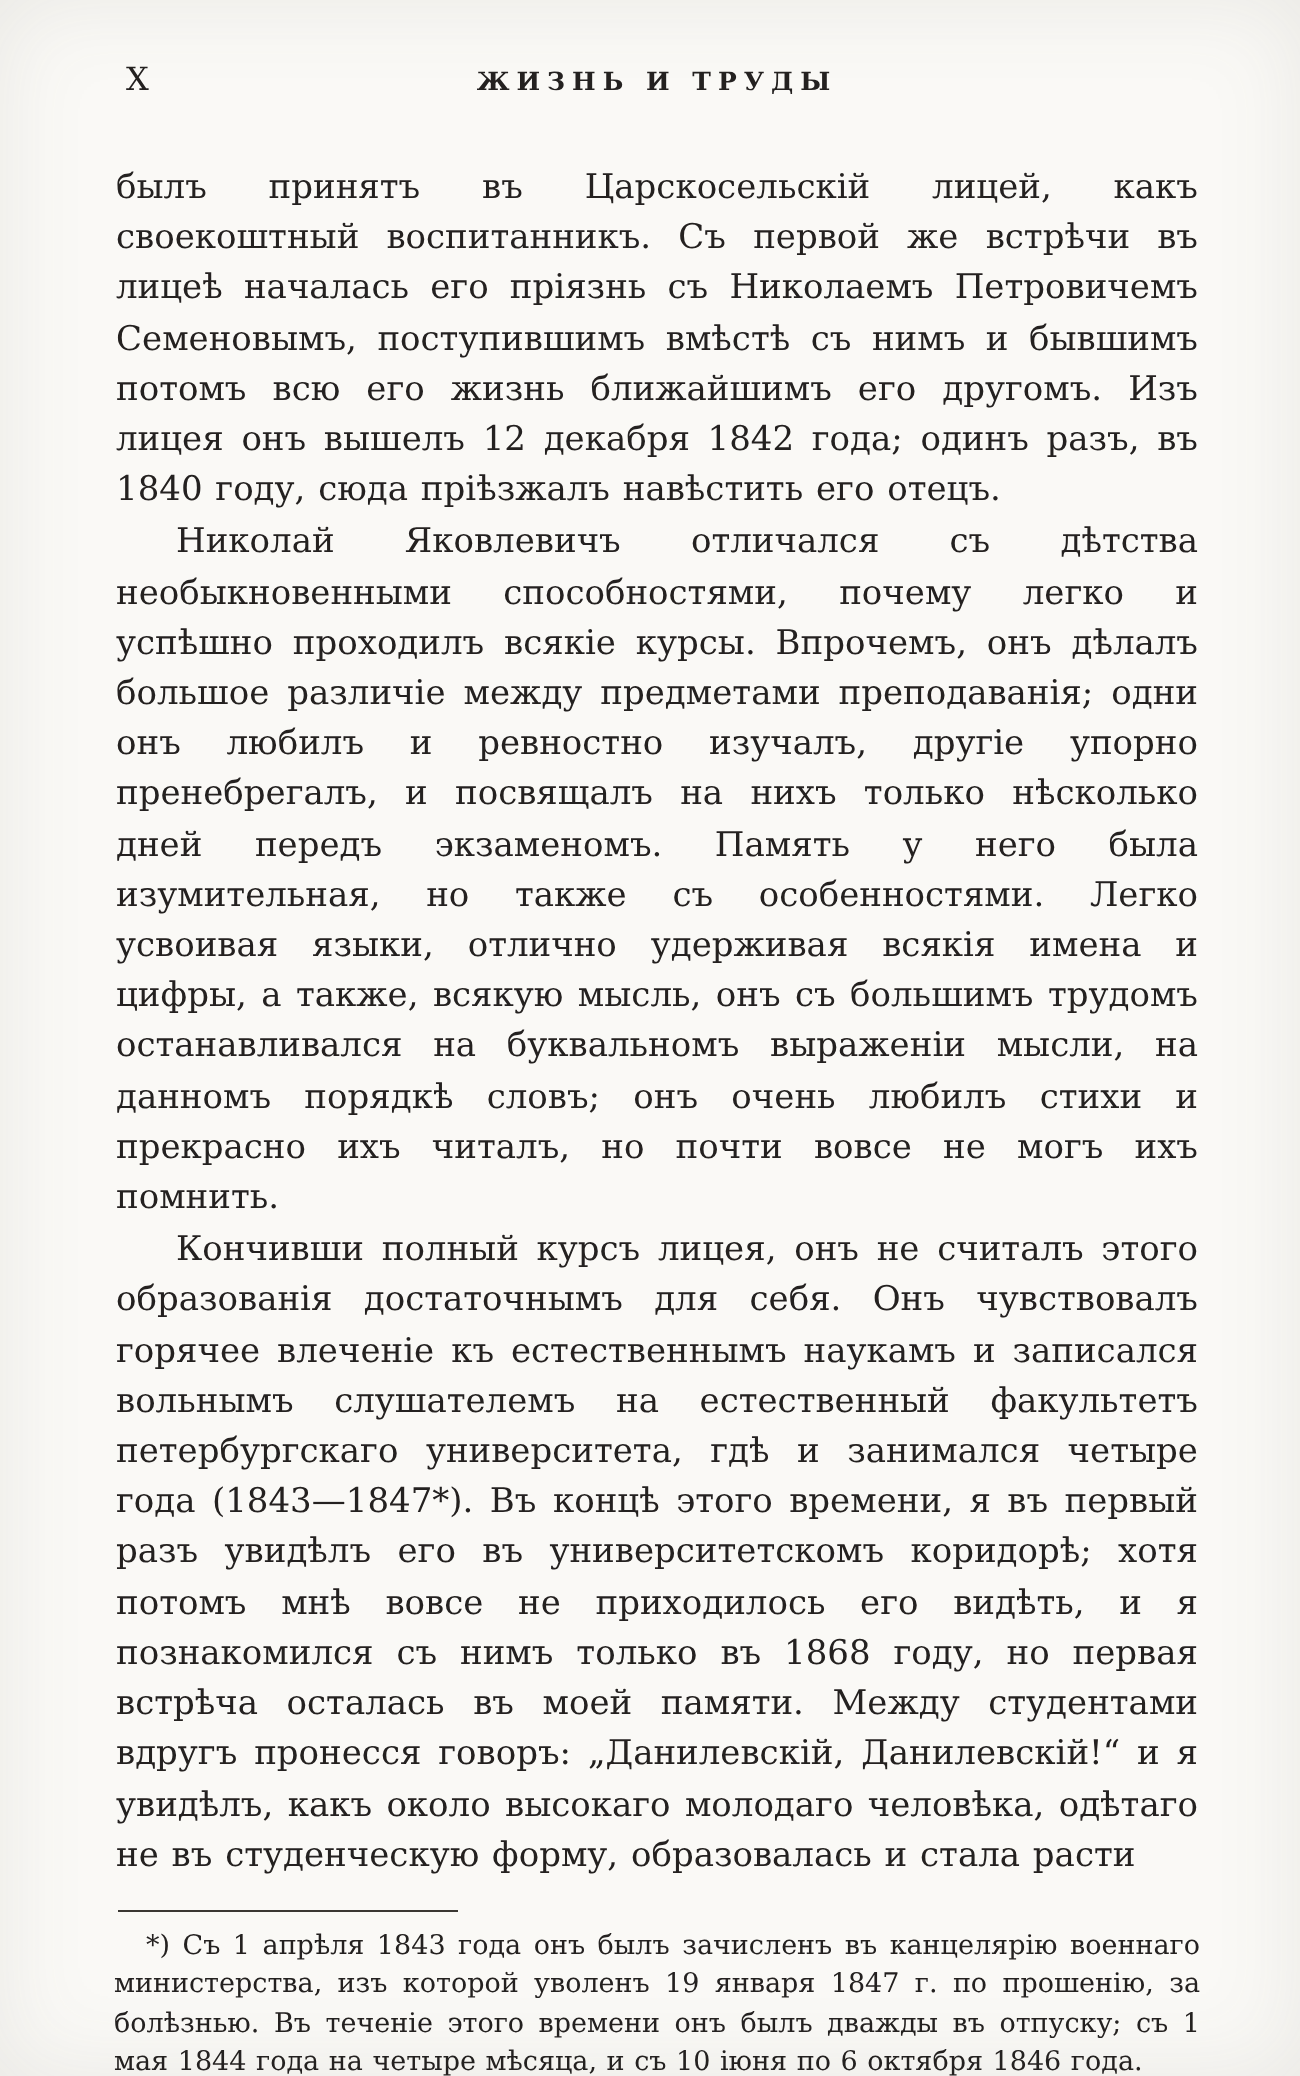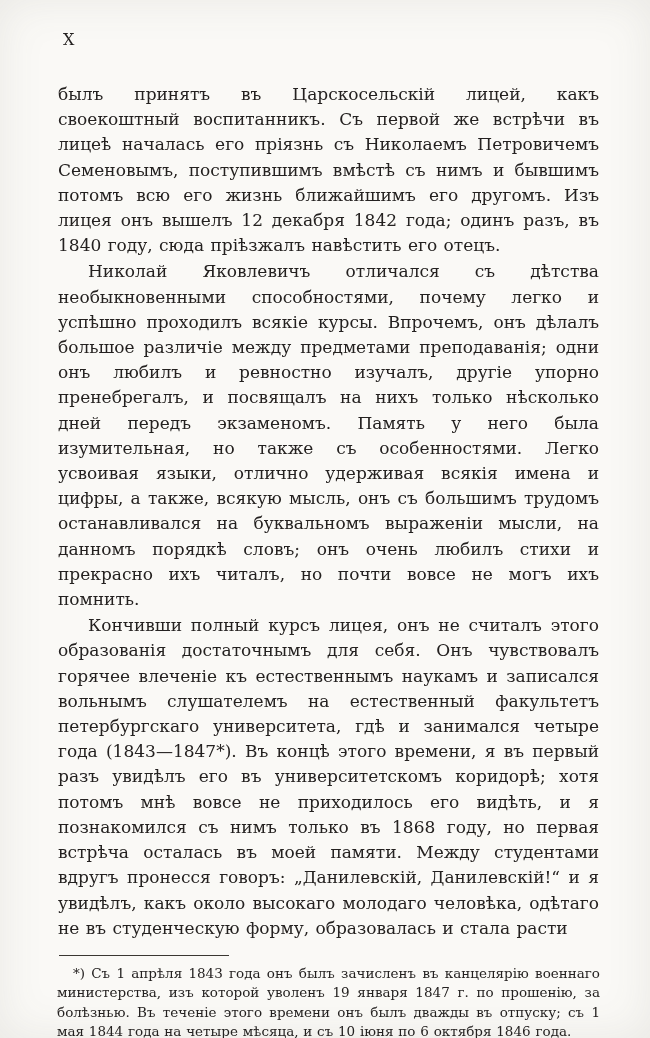--- a/index.html
+++ b/index.html
@@ -71,20 +71,21 @@
     word-spacing: 0.5px;
   }
 </style>
 </head>
 <body>
 
 <div class="page">
 
   <div class="page-header">
     <span class="page-number">X</span>
+    <span class="running-title">ЖИЗНЬ И ТРУДЫ</span>
   </div>
 
   <div class="body-text">
     <p class="no-indent">былъ принятъ въ Царскосельскій лицей, какъ своекоштный воспитанникъ. Съ первой же встрѣчи въ лицеѣ началась его пріязнь съ Николаемъ Петровичемъ Семеновымъ, поступившимъ вмѣстѣ съ нимъ и бывшимъ потомъ всю его жизнь ближайшимъ его другомъ. Изъ лицея онъ вышелъ 12 декабря 1842 года; одинъ разъ, въ 1840 году, сюда пріѣзжалъ навѣстить его отецъ.</p>
     <p>Николай Яковлевичъ отличался съ дѣтства необыкновенными способностями, почему легко и успѣшно проходилъ всякіе курсы. Впрочемъ, онъ дѣлалъ большое различіе между предметами преподаванія; одни онъ любилъ и ревностно изучалъ, другіе упорно пренебрегалъ, и посвящалъ на нихъ только нѣсколько дней передъ экзаменомъ. Память у него была изумительная, но также съ особенностями. Легко усвоивая языки, отлично удерживая всякія имена и цифры, а также, всякую мысль, онъ съ большимъ трудомъ останавливался на буквальномъ выраженіи мысли, на данномъ порядкѣ словъ; онъ очень любилъ стихи и прекрасно ихъ читалъ, но почти вовсе не могъ ихъ помнить.</p>
     <p>Кончивши полный курсъ лицея, онъ не считалъ этого образованія достаточнымъ для себя. Онъ чувствовалъ горячее влеченіе къ естественнымъ наукамъ и записался вольнымъ слушателемъ на естественный факультетъ петербургскаго университета, гдѣ и занимался четыре года (1843—1847*). Въ концѣ этого времени, я въ первый разъ увидѣлъ его въ университетскомъ коридорѣ; хотя потомъ мнѣ вовсе не приходилось его видѣть, и я познакомился съ нимъ только въ 1868 году, но первая встрѣча осталась въ моей памяти. Между студентами вдругъ пронесся говоръ: „Данилевскій, Данилевскій!“ и я увидѣлъ, какъ около высокаго молодаго человѣка, одѣтаго не въ студенческую форму, образовалась и стала расти</p>
   </div>
 
   <div class="footnote">
     <div class="footnote-rule"></div>

